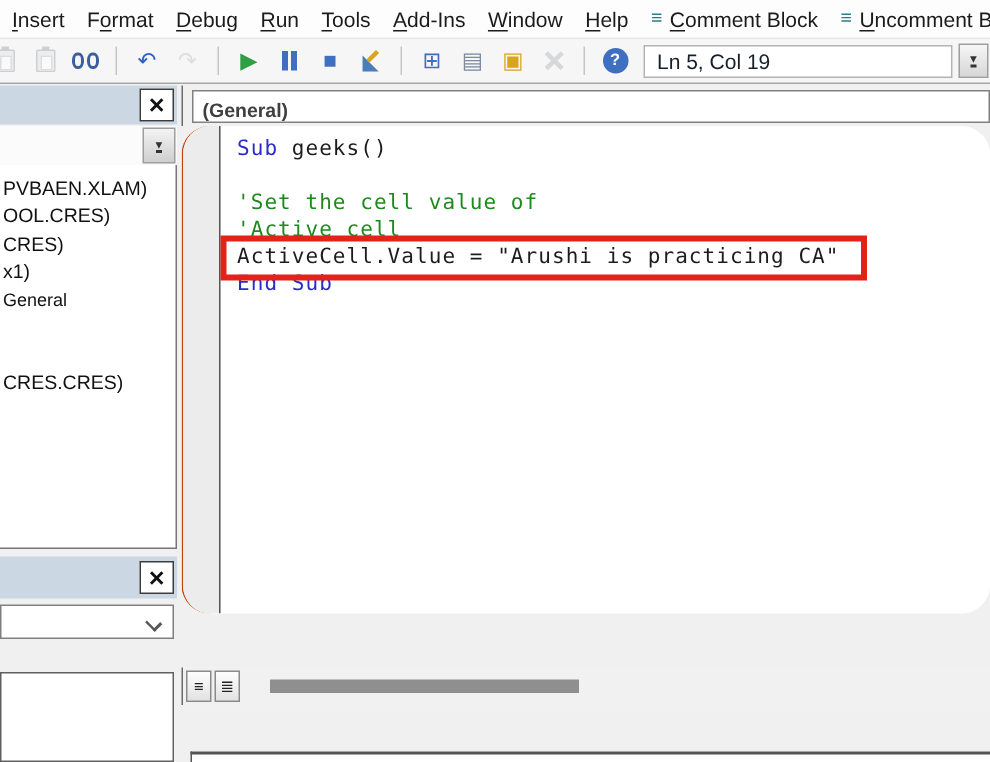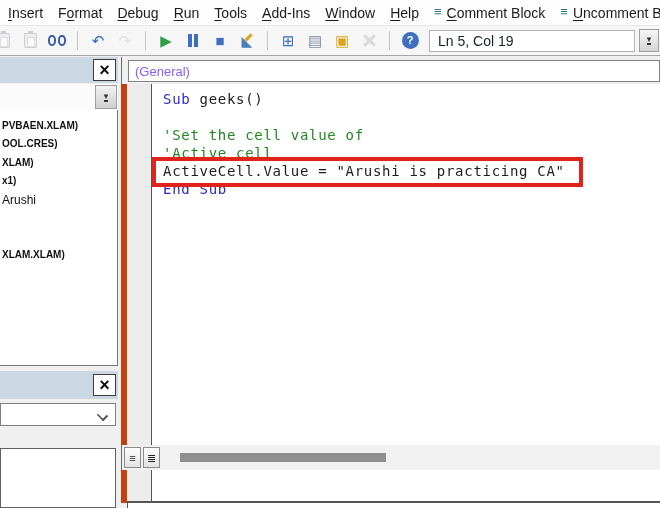--- a/index.html
+++ b/index.html
@@ -52,36 +52,36 @@
   .xbtn{position:absolute;right:2px;top:2px;width:23px;height:22px;background:#fff;border:1px solid #3c3c3c;
         font-weight:bold;font-size:18px;line-height:1;display:flex;align-items:center;justify-content:center;
         color:#111;box-sizing:border-box;padding:0;cursor:default;}
   .pe-strip{position:absolute;left:0;top:84px;width:118px;height:26px;background:#fbfbfb;border-bottom:1px solid #d6d6d6;}
   .mini-drop{position:absolute;right:1px;top:1px;width:22px;height:24px;background:linear-gradient(#f3f3f3,#cfcfcf);
              border:1px solid #9e9e9e;display:flex;align-items:center;justify-content:center;box-sizing:border-box;}
   .pe-tree{position:absolute;left:0;top:110px;width:118px;height:256px;background:#fff;
            border-right:1px solid #777;border-bottom:1px solid #777;padding-top:7px;box-sizing:border-box;
            font-size:12px;color:#111;overflow:hidden;}
   .tree-row{height:18.4px;line-height:18.4px;padding-left:2px;white-space:nowrap;}
-  .tree-row.bold{font-weight:bold;font-size:10px;}
+  .tree-row.bold{font-weight:normal;font-size:13px;}
 
   
   .pp-title{position:absolute;left:0;top:371px;width:118px;height:28px;background:#cbd8e3;}
   .pp-combo{position:absolute;left:0;top:403px;width:116px;height:23px;background:#fff;border:1px solid #7f7f7f;box-sizing:border-box;}
   .chev{position:absolute;right:8px;top:7px;width:7px;height:7px;border-right:2px solid #555;border-bottom:2px solid #555;
         transform:rotate(45deg) scaleY(.8);}
   .pp-list{position:absolute;left:0;top:448px;width:116px;height:60px;background:#fff;border:1px solid #606060;box-sizing:border-box;}
 
   
   .general-bar{position:absolute;left:121px;top:57px;width:539px;height:27px;background:#f0f0f0;
                border-left:1px solid #6b6b6b;box-sizing:border-box;}
   .general-combo{position:absolute;left:6px;top:3px;right:0;height:22px;background:#fff;border:1px solid #808080;
-                 font-size:13px;font-weight:normal;color:#8b5cf6;display:flex;align-items:center;padding-left:6px;box-sizing:border-box;}
-  .code-area{position:absolute;left:121px;top:84px;width:539px;height:419px;background:#fff;
-             border-left:6px solid #c2410c;box-sizing:border-box;overflow:hidden;}
+                 font-size:13px;font-weight:bold;color:#404040;display:flex;align-items:flex-end;padding-left:6px;box-sizing:border-box;}
+  .code-area{position:absolute;left:121px;top:84px;width:539px;height:325px;background:#fff;
+             border-left:1px solid #c2410c;box-sizing:border-box;overflow:hidden;border-radius:19px;}
   .margin-bar{position:absolute;left:0;top:0;width:25px;height:100%;background:#ececec;border-right:1px solid #555;box-sizing:border-box;}
   .code-lines{position:absolute;left:36px;top:6px;font-family:"DejaVu Sans Mono",monospace;font-size:14px;
               letter-spacing:.7px;line-height:18px;white-space:pre;}
   .code-line{height:18px;}
   .red-box{position:absolute;left:25px;top:73px;width:431px;height:30px;border:4px solid #e2231a;box-sizing:border-box;z-index:5;}
 
   .cw-bottom{position:absolute;left:121px;top:445px;width:539px;height:25px;background:#f1f1f1;
              border-left:1px solid #6b6b6b;display:flex;align-items:center;box-sizing:border-box;}
   .view-btn{width:17px;height:21px;background:linear-gradient(#fdfdfd,#e2e2e2);border:1px solid #8a8a8a;
             font-size:11px;line-height:1;display:flex;align-items:flex-end;justify-content:center;
@@ -196,26 +196,26 @@
     </button>
   </div>
   <div class="pe-strip">
     <div class="mini-drop">
       <span class="dropglyph">▾</span>
     </div>
   </div>
   <div class="pe-tree" id="pe-tree">
       <div class="tree-row bold">PVBAEN.XLAM)</div>
       <div class="tree-row bold">OOL.CRES)</div>
-      <div class="tree-row bold">XLAM)</div>
+      <div class="tree-row bold">CRES)</div>
       <div class="tree-row bold">x1)</div>
-      <div class="tree-row">Arushi</div>
+      <div class="tree-row">General</div>
       <div class="tree-row"></div>
       <div class="tree-row"></div>
-      <div class="tree-row bold">XLAM.XLAM)</div>
+      <div class="tree-row bold">CRES.CRES)</div>
     </div>
 
   <div class="pp-title">
     <button class="xbtn" style="top:3px;">
       <span>×</span>
     </button>
   </div>
   <div class="pp-combo">
     <span></span>
     <span class="chev"></span>

